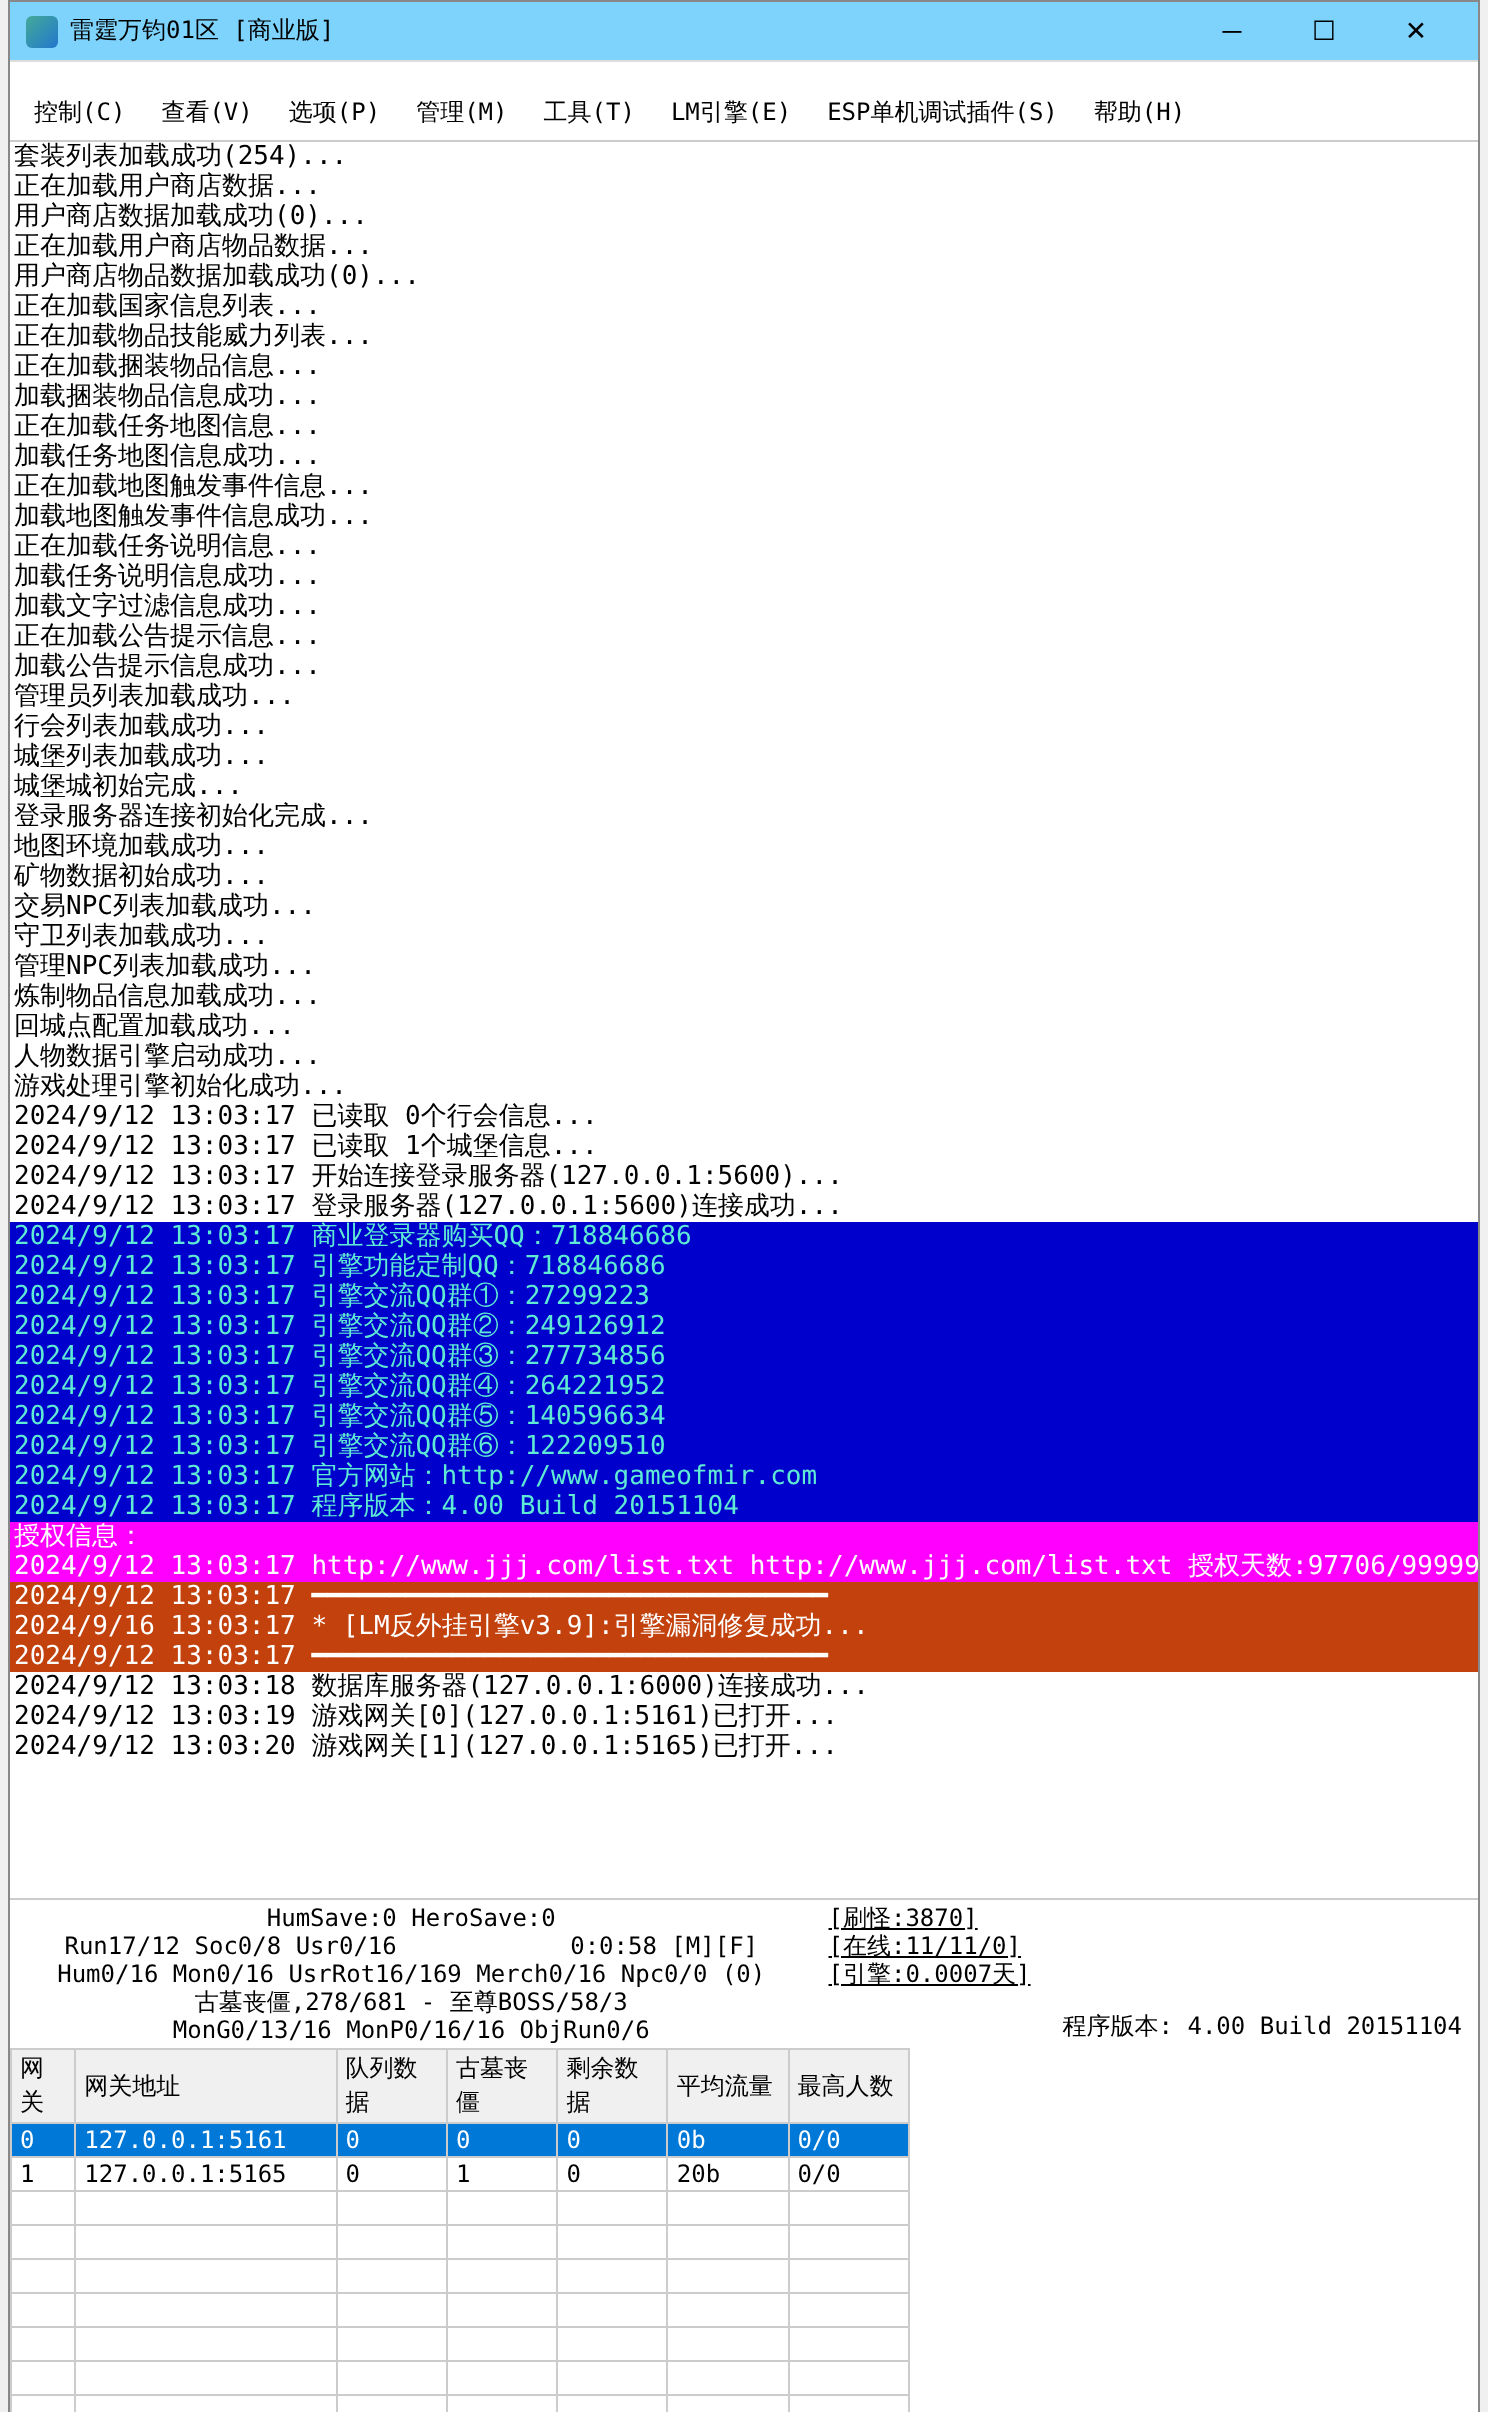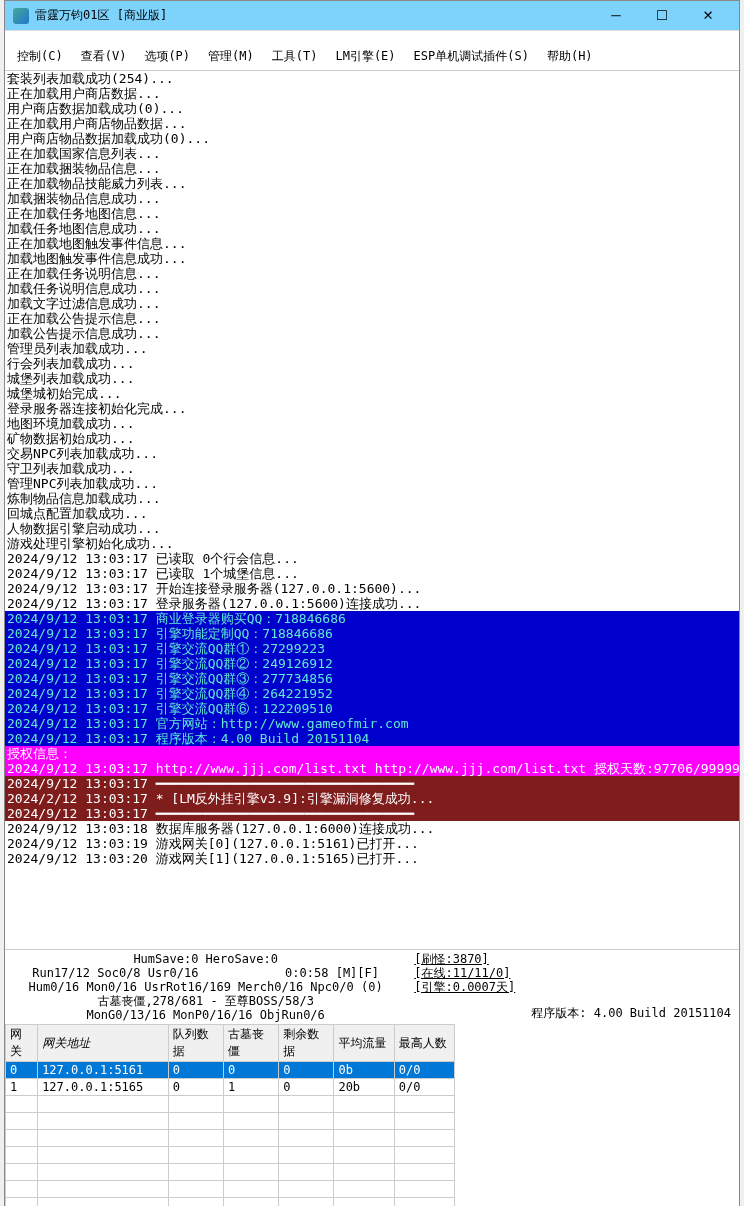--- a/index.html
+++ b/index.html
@@ -9,21 +9,21 @@
     .titlebar-icon { width: 16px; height: 16px; background: linear-gradient(135deg, #4a9, #27c); border-radius: 3px; margin-right: 6px; }
     .titlebar-text { flex: 1; font-size: 12px; }
     .win-controls { display: flex; gap: 0; }
     .win-btn { width: 46px; height: 30px; display: flex; align-items: center; justify-content: center; background: transparent; border: none; cursor: pointer; }
     .menubar { background: #fff; padding: 2px 4px; border-bottom: 1px solid #ccc; display: flex; gap: 2px; margin-top: 12px; }
     .menu-item { padding: 3px 8px; cursor: pointer; font-size: 12px; }
     .log-area { height: 878px; overflow-y: scroll; background: #fff; padding: 0; font-family: "SimSun", monospace; font-size: 13px; line-height: 15px; }
     .log-line { white-space: pre; padding: 0 2px; }
     .log-blue { background: #0000cd; color: #5eead4; }
     .log-magenta { background: #ff00ff; color: #fff; }
-    .log-orange { background: #7f1d1d; color: #fff; }
+    .log-orange { background: #c2410c; color: #fff; }
     .status-row { display: flex; background: #fff; border-top: 1px solid #ccc; font-family: monospace; font-size: 12px; }
     .status-left { padding: 2px 4px; line-height: 14px; flex: 1; text-align: center; }
     .status-mid { padding: 2px 8px; line-height: 14px; }
     .status-right { padding: 2px 8px; text-align: right; align-self: flex-end; }
     .underline { text-decoration: underline; }
     .table-wrap { background: #fff; height: 186px; overflow-y: scroll; }
     table { border-collapse: collapse; width: 450px; font-size: 12px; }
     th, td { border: 1px solid #ccc; padding: 1px 4px; text-align: left; height: 17px; background: #fff; }
     th { background: #f0f0f0; font-weight: normal; }
     tr.selected td { background: #0078d7; color: #fff; }
@@ -52,22 +52,22 @@
       <div class="menu-item">ESP单机调试插件(S)</div>
       <div class="menu-item">帮助(H)</div>
     </div>
   <div class="log-area" id="log-area">
       <div class="log-line">套装列表加载成功(254)...</div>
       <div class="log-line">正在加载用户商店数据...</div>
       <div class="log-line">用户商店数据加载成功(0)...</div>
       <div class="log-line">正在加载用户商店物品数据...</div>
       <div class="log-line">用户商店物品数据加载成功(0)...</div>
       <div class="log-line">正在加载国家信息列表...</div>
+      <div class="log-line">正在加载物品技能威力列表...</div>
       <div class="log-line">正在加载捆装物品信息...</div>
-      <div class="log-line">正在加载物品技能威力列表...</div>
       <div class="log-line">加载捆装物品信息成功...</div>
       <div class="log-line">正在加载任务地图信息...</div>
       <div class="log-line">加载任务地图信息成功...</div>
       <div class="log-line">正在加载地图触发事件信息...</div>
       <div class="log-line">加载地图触发事件信息成功...</div>
       <div class="log-line">正在加载任务说明信息...</div>
       <div class="log-line">加载任务说明信息成功...</div>
       <div class="log-line">加载文字过滤信息成功...</div>
       <div class="log-line">正在加载公告提示信息...</div>
       <div class="log-line">加载公告提示信息成功...</div>
@@ -88,27 +88,28 @@
       <div class="log-line">2024/9/12 13:03:17 已读取 0个行会信息...</div>
       <div class="log-line">2024/9/12 13:03:17 已读取 1个城堡信息...</div>
       <div class="log-line">2024/9/12 13:03:17 开始连接登录服务器(127.0.0.1:5600)...</div>
       <div class="log-line">2024/9/12 13:03:17 登录服务器(127.0.0.1:5600)连接成功...</div>
       <div class="log-line log-blue">2024/9/12 13:03:17 商业登录器购买QQ：718846686</div>
       <div class="log-line log-blue">2024/9/12 13:03:17 引擎功能定制QQ：718846686</div>
       <div class="log-line log-blue">2024/9/12 13:03:17 引擎交流QQ群①：27299223 </div>
       <div class="log-line log-blue">2024/9/12 13:03:17 引擎交流QQ群②：249126912</div>
       <div class="log-line log-blue">2024/9/12 13:03:17 引擎交流QQ群③：277734856</div>
       <div class="log-line log-blue">2024/9/12 13:03:17 引擎交流QQ群④：264221952</div>
+      <div class="log-line log-blue">2024/9/12 13:03:17 引擎交流QQ群⑤：140596634</div>
       <div class="log-line log-blue">2024/9/12 13:03:17 引擎交流QQ群⑥：122209510</div>
       <div class="log-line log-blue">2024/9/12 13:03:17 官方网站：http://www.gameofmir.com</div>
       <div class="log-line log-blue">2024/9/12 13:03:17 程序版本：4.00 Build 20151104</div>
       <div class="log-line log-magenta">授权信息：</div>
       <div class="log-line log-magenta">2024/9/12 13:03:17 http://www.jjj.com/list.txt http://www.jjj.com/list.txt 授权天数:97706/99999</div>
       <div class="log-line log-orange">2024/9/12 13:03:17 ━━━━━━━━━━━━━━━━━━━━━━━━━━━━━━━━━</div>
-      <div class="log-line log-orange">2024/2/12 13:03:17 * [LM反外挂引擎v3.9]:引擎漏洞修复成功...</div>
+      <div class="log-line log-orange">2024/9/16 13:03:17 * [LM反外挂引擎v3.9]:引擎漏洞修复成功...</div>
       <div class="log-line log-orange">2024/9/12 13:03:17 ━━━━━━━━━━━━━━━━━━━━━━━━━━━━━━━━━</div>
       <div class="log-line">2024/9/12 13:03:18 数据库服务器(127.0.0.1:6000)连接成功...</div>
       <div class="log-line">2024/9/12 13:03:19 游戏网关[0](127.0.0.1:5161)已打开...</div>
       <div class="log-line">2024/9/12 13:03:20 游戏网关[1](127.0.0.1:5165)已打开...</div>
     </div>
   <div class="status-row">
     <div class="status-left">
       <div>HumSave:0 HeroSave:0</div>
       <div><span>Run17/12 Soc0/8 Usr0/16</span>&nbsp;&nbsp;&nbsp;&nbsp;&nbsp;&nbsp;&nbsp;&nbsp;&nbsp;&nbsp;&nbsp;&nbsp;<span>0:0:58 [M][F]</span></div>
       <div>Hum0/16 Mon0/16 UsrRot16/169 Merch0/16 Npc0/0 (0)</div>
@@ -120,21 +121,21 @@
       <div class="underline">[在线:11/11/0]</div>
       <div class="underline">[引擎:0.0007天]</div>
     </div>
     <div class="status-right">程序版本: 4.00 Build 20151104</div>
   </div>
   <div class="table-wrap">
     <table>
       <thead>
           <tr id="thead-row">
             <th style="width: 32px;">网关</th>
-            <th style="width: 130px; font-style: italic;">网关地址</th>
+            <th style="width: 130px;">网关地址</th>
             <th style="width: 55px;">队列数据</th>
             <th style="width: 55px;">古墓丧僵</th>
             <th style="width: 55px;">剩余数据</th>
             <th style="width: 60px;">平均流量</th>
             <th style="width: 60px;">最高人数</th>
           </tr>
         </thead>
       <tbody id="tbody">
           <tr class="selected">
             <td>0</td>

